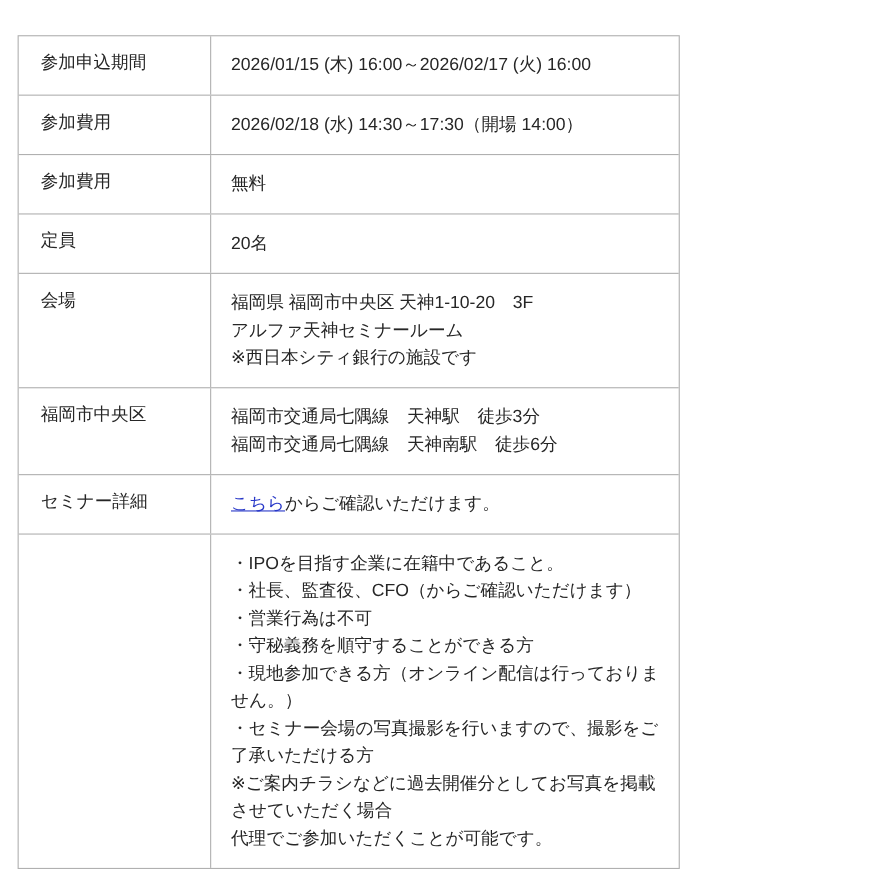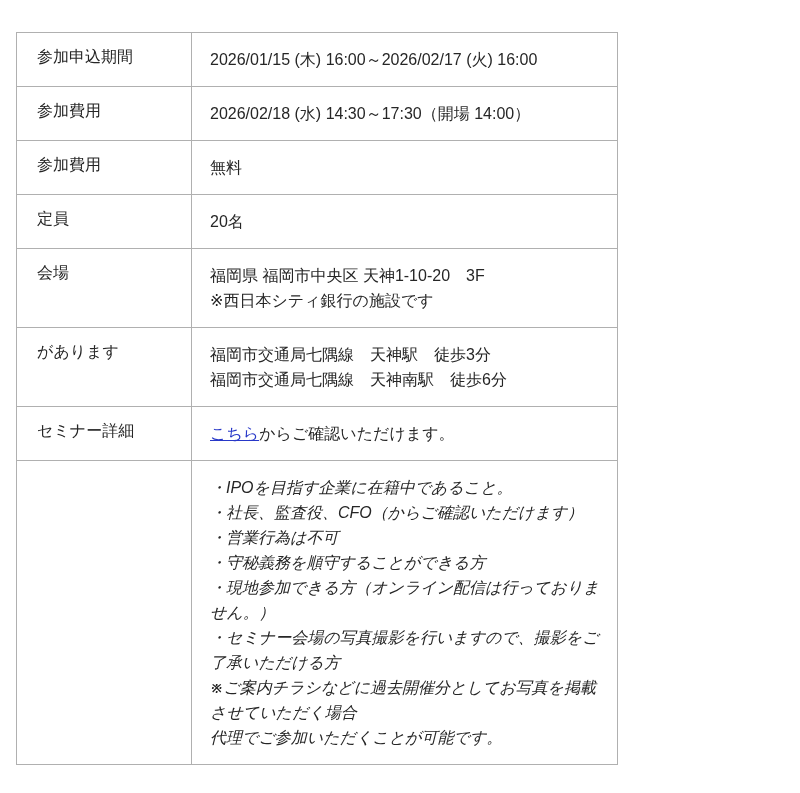--- a/index.html
+++ b/index.html
@@ -22,21 +22,21 @@
     left: 16px;
     top: 32px;
     width: 602px;
     border: 1px solid var(--border-color);
     background: var(--bg-color);
   }
   .row {
     display: flex;
     border-bottom: 1px solid var(--border-color);
   }
-  .row:last-child { border-bottom: none; font-style: italic; }
+  .row:last-child { border-bottom: none; }
   .cell {
     padding: 14px 16px 14px 18px;
   }
   .cell.label {
     flex: 0 0 175px;
     width: 175px;
     border-right: 1px solid var(--border-color);
     padding-left: 20px;
   }
   .cell.value {
@@ -77,25 +77,26 @@
     <div class="row">
       <div class="cell label">定員</div>
       <div class="cell value">
         <div class="line">20名</div>
       </div>
     </div>
     <div class="row">
       <div class="cell label">会場</div>
       <div class="cell value">
         <div class="line">福岡県 福岡市中央区 天神1-10-20　3F</div>
+        <div class="line">アルファ天神セミナールーム</div>
         <div class="line">※西日本シティ銀行の施設です</div>
       </div>
     </div>
     <div class="row">
-      <div class="cell label">があります</div>
+      <div class="cell label">福岡市中央区</div>
       <div class="cell value">
         <div class="line">福岡市交通局七隅線　天神駅　徒歩3分</div>
         <div class="line">福岡市交通局七隅線　天神南駅　徒歩6分</div>
       </div>
     </div>
     <div class="row">
       <div class="cell label">セミナー詳細</div>
       <div class="cell value">
         <div class="line"><a class="inline-link" href="#">こちら</a><span>からご確認いただけます。</span></div>
       </div>

